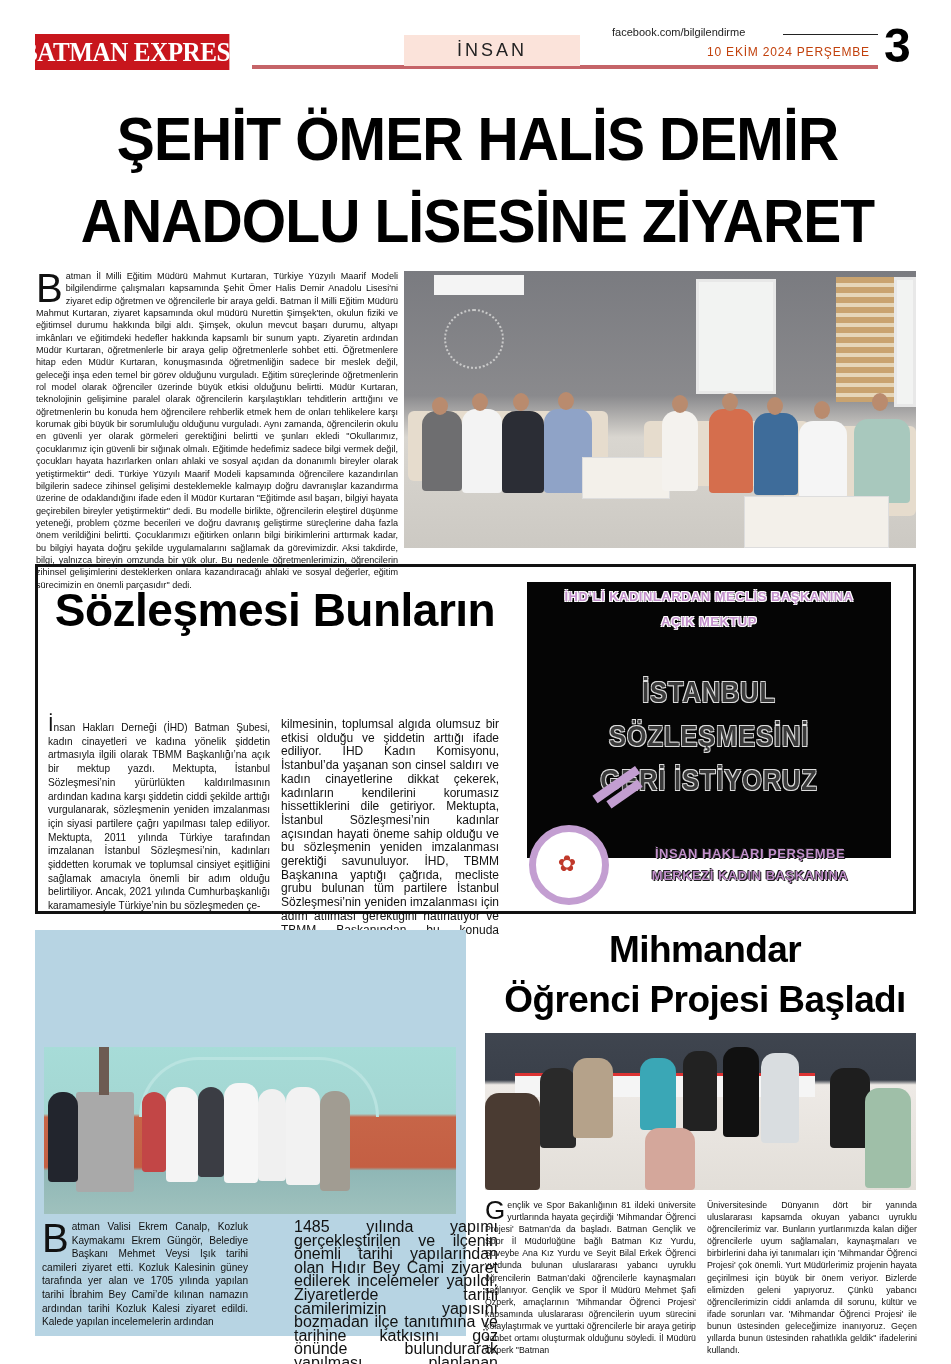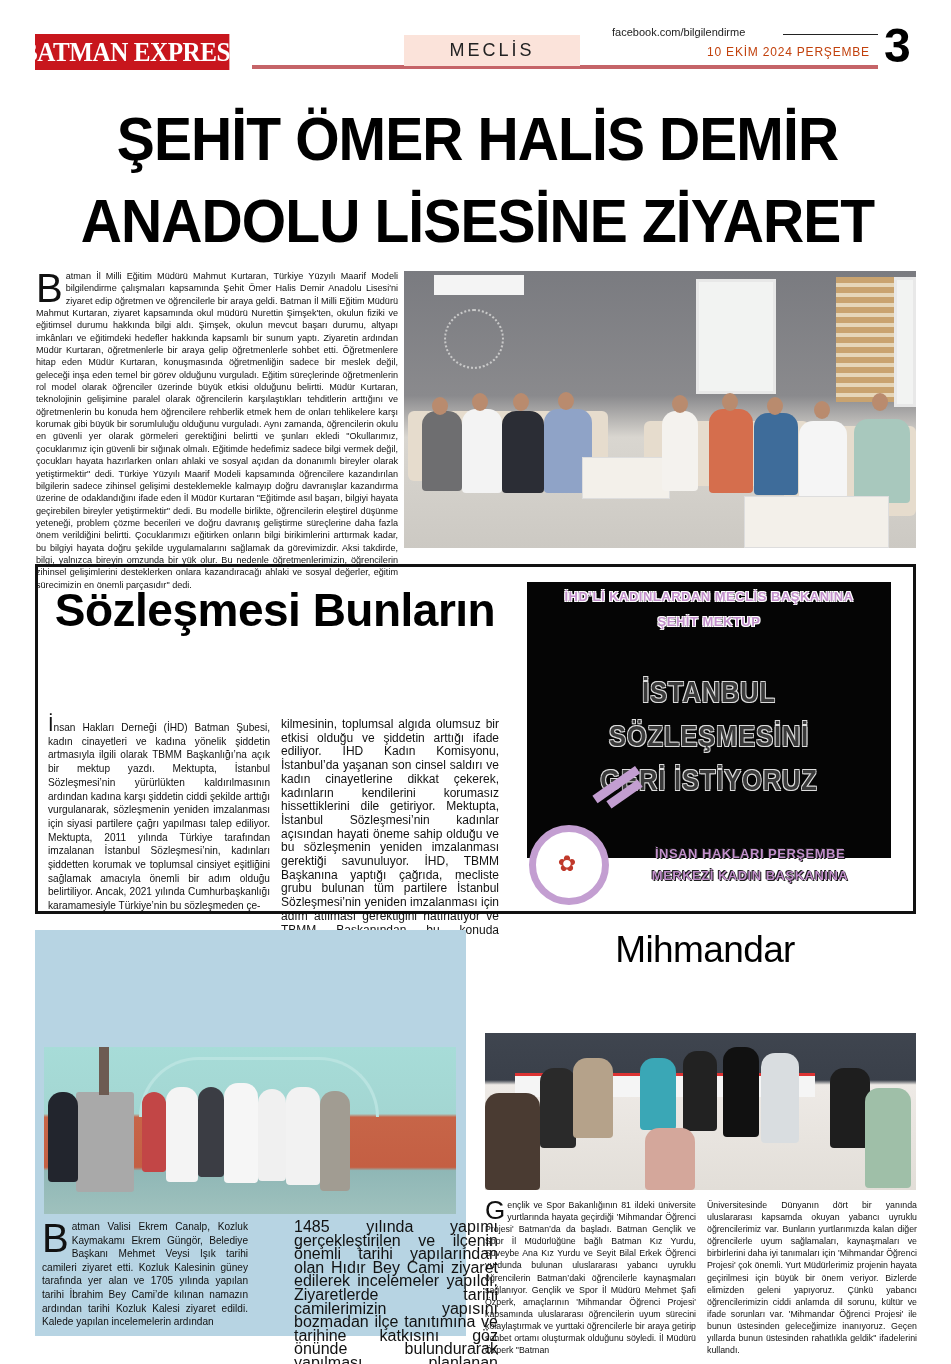--- a/index.html
+++ b/index.html
@@ -65,35 +65,35 @@
   
   .box3 { position: absolute; left: 35px; top: 930px; width: 431px; height: 406px; background: #b7d4e3; }
   .h3 { position: absolute; left: 35px; top: 942px; width: 431px; text-align: center; font-weight: bold;
         font-size: 37px; line-height: 52px; letter-spacing: -0.8px; color: #000; }
   .photo3 { left: 44px; top: 1047px; width: 412px; height: 167px;
         background: linear-gradient(180deg, #a7dcd8 0%, #a3d6d2 40%, #c76548 42%, #c45f43 72%, #8fb7b6 74%, #9fc1bd 100%); }
   .art3-col1 { position: absolute; left: 42px; top: 1220px; width: 206px; font-size: 10.1px; line-height: 13.6px; text-align: justify; }
   .art3-col2 { position: absolute; left: 258px; top: 1220px; width: 204px; font-size: 16px; line-height: 13.6px; text-align: justify; margin-left: 36px; }
 
   
-  .h4 { position: absolute; left: 480px; top: 925px; width: 450px; text-align: center; font-weight: normal;
+  .h4 { position: absolute; left: 480px; top: 925px; width: 450px; text-align: center; font-weight: bold;
         font-size: 37px; line-height: 50px; letter-spacing: -0.6px; color: #000; }
   .photo4 { left: 485px; top: 1033px; width: 431px; height: 157px;
         background: linear-gradient(180deg, #3f454f 0%, #3a404a 30%, #eeeae6 33%, #e2ded8 100%); }
   .art4-col1 { position: absolute; left: 485px; top: 1199px; width: 211px; font-size: 8.8px; line-height: 12.1px; text-align: justify; }
   .art4-col2 { position: absolute; left: 707px; top: 1199px; width: 210px; font-size: 8.8px; line-height: 12.1px; text-align: justify; }
   .dropcap-mid { float: left; font-size: 26px; line-height: 22px; margin-right: 2px; }
 </style>
 </head>
 <body>
 
 <div class="masthead">
   <div class="logo">BATMAN EXPRESS</div>
   <div class="red-rule"></div>
-  <div class="section-box">MECLİS</div>
+  <div class="section-box">İNSAN</div>
   <div class="fb-link">facebook.com/bilgilendirme</div>
   <div class="top-rule"></div>
   <div class="date">10 EKİM 2024 PERŞEMBE</div>
   <div class="page-num">3</div>
 </div>
 
 <div class="h1">
   <div>ŞEHİT ÖMER HALİS DEMİR</div>
   <div>ANADOLU LİSESİNE ZİYARET</div>
 </div>
@@ -136,21 +136,21 @@
   <div>Sözleşmesi Bunların</div>
 </div>
 <div class="art2-col1">
   <span class="dropcap-small">İ</span><span>nsan Hakları Derneği (İHD) Batman Şubesi, kadın cinayetleri ve kadına yönelik şiddetin artmasıyla ilgili olarak TBMM Başkanlığı’na açık bir mektup yazdı.  Mektupta, İstanbul Sözleşmesi’nin yürürlükten kaldırılmasının ardından kadına karşı şiddetin ciddi şekilde arttığı vurgulanarak, sözleşmenin yeniden imzalanması için siyasi partilere çağrı yapılması talep ediliyor. Mektupta, 2011 yılında Türkiye tarafından imzalanan İstanbul Sözleşmesi’nin, kadınları şiddetten korumak ve toplumsal cinsiyet eşitliğini sağlamak amacıyla önemli bir adım olduğu belirtiliyor. Ancak, 2021 yılında Cumhurbaşkanlığı karamamesiyle Türkiye’nin bu sözleşmeden çe-</span>
 </div>
 <div class="art2-col2">kilmesinin, toplumsal algıda olumsuz bir etkisi olduğu ve şiddetin arttığı ifade ediliyor. İHD Kadın Komisyonu, İstanbul’da yaşanan son cinsel saldırı ve kadın cinayetlerine dikkat çekerek, kadınların kendilerini korumasız hissettiklerini dile getiriyor. Mektupta, İstanbul Sözleşmesi’nin kadınlar açısından hayati öneme sahip olduğu ve bu sözleşmenin yeniden imzalanması gerektiği savunuluyor. İHD, TBMM Başkanına yaptığı çağrıda, mecliste grubu bulunan tüm partilere İstanbul Sözleşmesi’nin yeniden imzalanması için adım atılması gerektiğini hatırlatıyor ve TBMM Başkanından bu konuda harekete geçmesini talep ediyor.</div>
 <div class="poster">
   <div class="poster-black"></div>
   <div class="poster-top">
     <div>İHD’Lİ KADINLARDAN MECLİS BAŞKANINA</div>
-    <div>ŞEHİT MEKTUP</div>
+    <div>AÇIK MEKTUP</div>
   </div>
   <div class="poster-main">
     <div>İSTANBUL SÖZLEŞMESİNİ</div>
     <div>GERİ İSTİYORUZ</div>
   </div>
   <div class="venus-stem"></div>
   <div class="venus-cross"></div>
   <div class="venus-circle"></div>
   <div class="ihd-logo">✿</div>
   <div class="poster-bottom">
@@ -175,20 +175,21 @@
   <div class="ph-person" style="left:242px;top:40px;width:34px;height:98px;background:#f2f2f2;"></div>
   <div class="ph-person" style="left:276px;top:44px;width:30px;height:100px;background:#a19c92;"></div>
 </div>
 <div class="art3-col1">
   <span class="dropcap">B</span><span>atman Valisi Ekrem Canalp, Kozluk Kaymakamı Ekrem Güngör, Belediye Başkanı Mehmet Veysi Işık tarihi camileri ziyaret etti. Kozluk Kalesinin güney tarafında yer alan ve 1705 yılında yapılan tarihi İbrahim Bey Cami’de kılınan namazın ardından tarihi Kozluk Kalesi ziyaret edildi. Kalede yapılan incelemelerin ardından</span>
 </div>
 <div class="art3-col2">1485 yılında yapımı gerçekleştirilen ve ilçenin önemli tarihi yapılarından olan Hıdır Bey Cami ziyaret edilerek incelemeler yapıldı. Ziyaretlerde tarihi camilerimizin yapısını bozmadan ilçe tanıtımına ve tarihine katkısını göz önünde bulundurarak yapılması planlanan restorasyon çalışmaları görüşüldü</div>
 
 <div class="h4">
   <div>Mihmandar</div>
+  <div>Öğrenci Projesi Başladı</div>
 </div>
 <div class="photo photo4">
   <div style="position:absolute;left:30px;top:40px;width:300px;height:24px;background:#f5f5f5;border-top:3px solid #d33;"></div>
   <div class="ph-person" style="left:55px;top:35px;width:36px;height:80px;background:#2a2a2a;"></div>
   <div class="ph-person" style="left:88px;top:25px;width:40px;height:80px;background:#b5a28a;"></div>
   <div class="ph-person" style="left:155px;top:25px;width:36px;height:72px;background:#3aa7b6;"></div>
   <div class="ph-person" style="left:198px;top:18px;width:34px;height:80px;background:#222;"></div>
   <div class="ph-person" style="left:238px;top:14px;width:36px;height:90px;background:#111;"></div>
   <div class="ph-person" style="left:276px;top:20px;width:38px;height:90px;background:#d9dde0;"></div>
   <div class="ph-person" style="left:160px;top:95px;width:50px;height:62px;background:#d4a79b;"></div>

